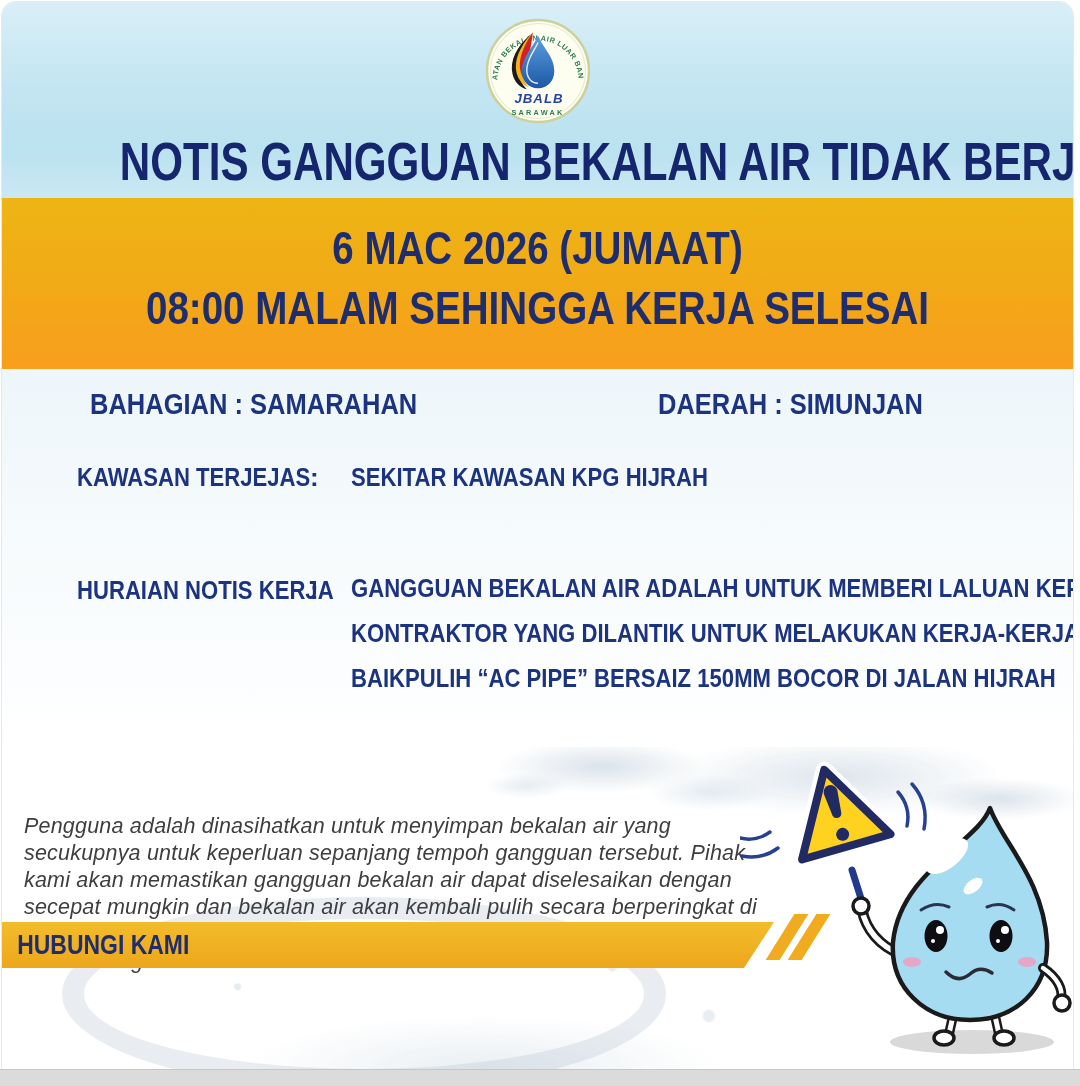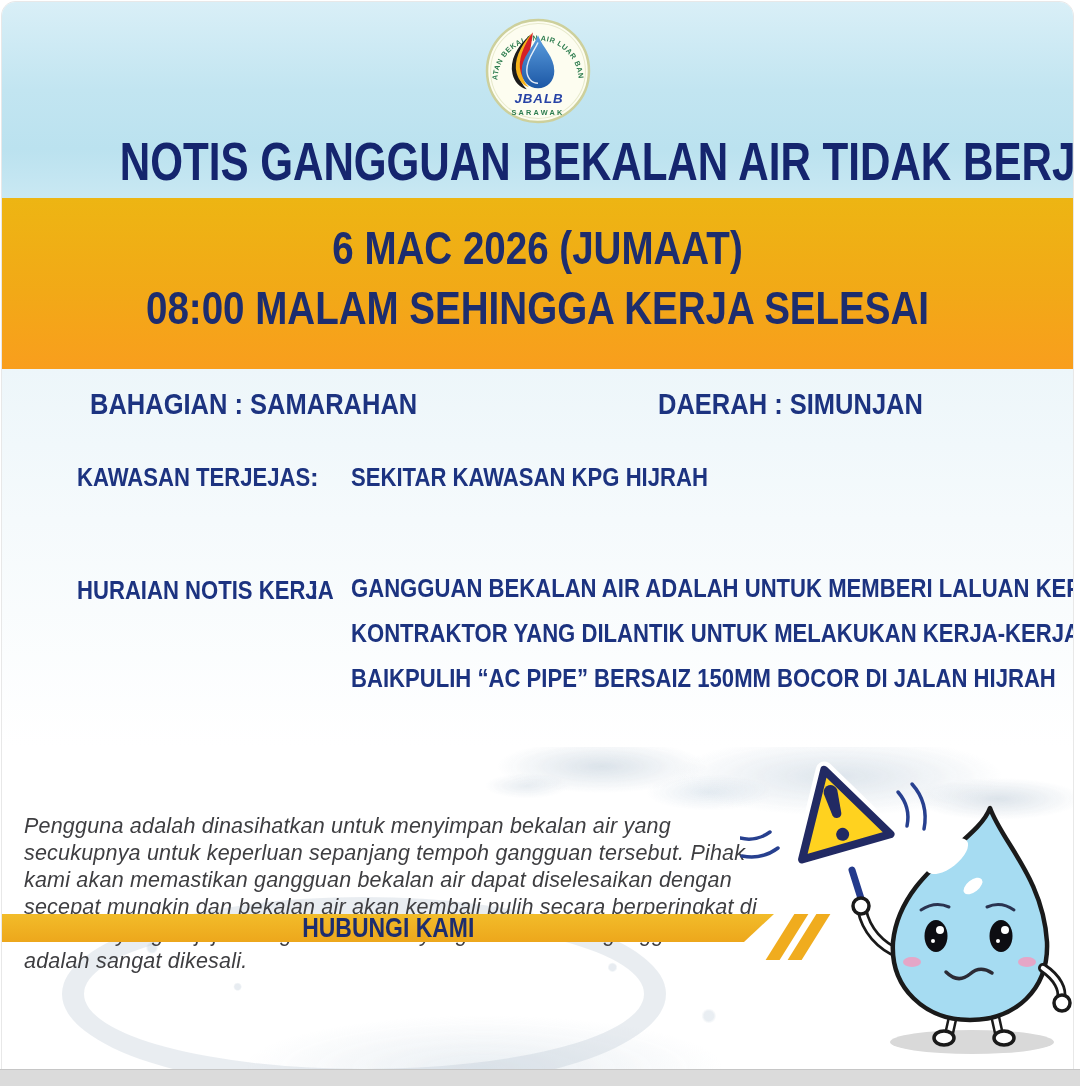--- a/index.html
+++ b/index.html
@@ -47,24 +47,24 @@
     radial-gradient(7px 7px at 22% 74%, rgba(204,215,225,.5) 40%, transparent 62%),
     radial-gradient(9px 9px at 31% 57%, rgba(204,215,225,.45) 40%, transparent 62%),
     radial-gradient(8px 8px at 57% 68%, rgba(204,215,225,.5) 40%, transparent 62%),
     radial-gradient(12px 12px at 66% 83%, rgba(204,215,225,.45) 40%, transparent 62%),
     radial-gradient(320px 70px at 45% 99%, rgba(214,224,232,.55), transparent 75%);}
   .ripple{position:absolute;left:60px;top:150px;width:560px;height:150px;border-radius:50%;
     border:22px solid rgba(183,195,207,.30);}
   .advisory{position:absolute;left:22px;top:66px;width:748px;font-style:italic;font-weight:500;
     font-size:21.5px;line-height:27px;color:#3e3e41;letter-spacing:.2px;}
   
-  .contactband{position:absolute;left:0;top:167px;width:772px;height:28px;
+  .contactband{position:absolute;left:0;top:175px;width:772px;height:46px;
     background:linear-gradient(180deg,#f2bc2a 0%,#eda71c 100%);
     clip-path:polygon(0 0,100% 0,calc(100% - 30px) 100%,0 100%);
-    display:flex;align-items:center;justify-content:center;}
+    display:flex;align-items:center;justify-content:flex-start;}
   .contactband .txt{font-weight:bold;font-size:27px;color:#1d2d6e;transform:scaleX(.85);white-space:nowrap;}
   .stripe{position:absolute;top:167px;width:14px;height:46px;background:#f0ac1e;}
   .stripe.s1{left:778px;transform:skewX(-32deg);}
   .stripe.s2{left:800px;transform:skewX(-32deg);}
   
   .bottom-strip{position:absolute;left:0;bottom:0;width:1080px;height:16px;background:#dbdbdb;border-top:1px solid #c6c6c6;}
   .mascot{position:absolute;left:740px;top:740px;width:340px;height:330px;}
 </style>
 </head>
 <body>

